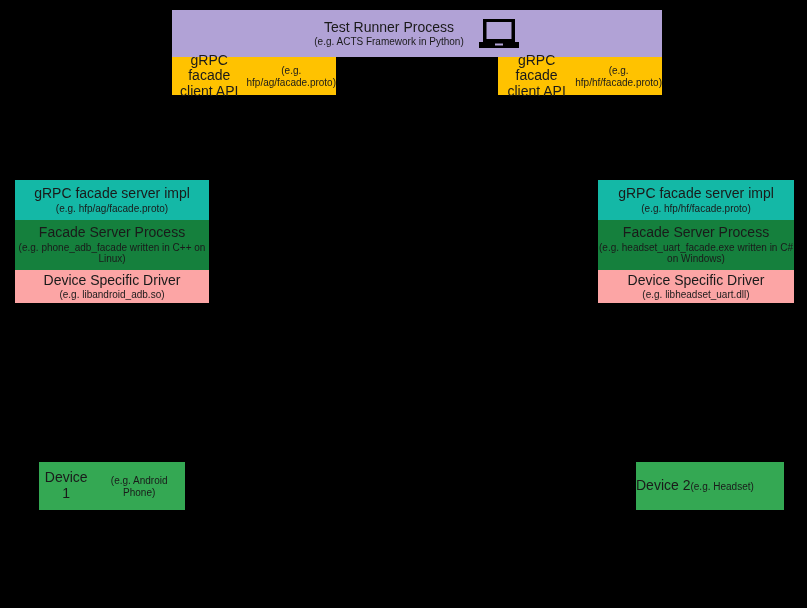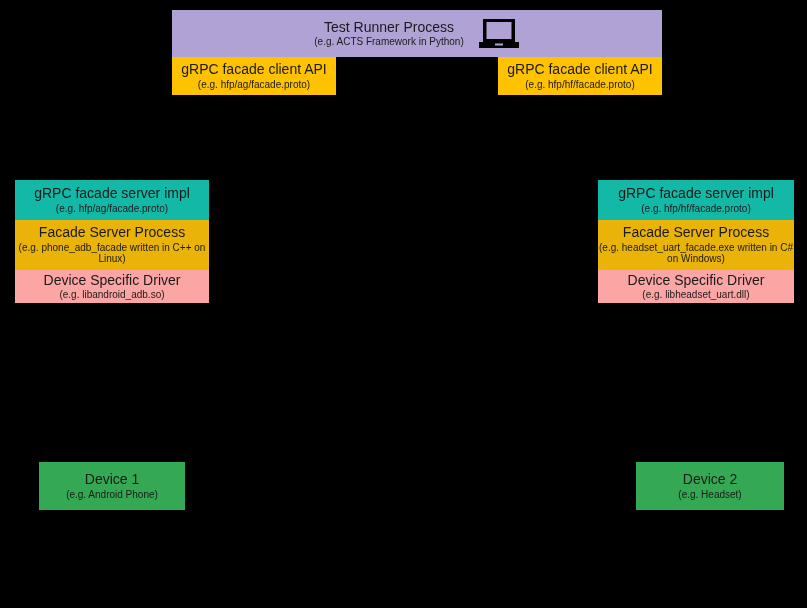--- a/index.html
+++ b/index.html
@@ -12,23 +12,21 @@
     height: 608px;
     position: relative;
     overflow: hidden;
     font-family: "Liberation Sans", sans-serif;
     color: #000000;
   }
   .box {
     position: absolute;
     box-sizing: border-box;
     display: flex;
-    flex-direction: column;
     align-items: center;
-    justify-content: center;
     text-align: center;
     line-height: 1.12;
   }
   .title {
     font-size: 14px;
     color: #1a1a1a;
   }
   .sub {
     font-size: 10px;
     color: #1a1a1a;
@@ -81,21 +79,21 @@
   }
 
   
   #stack-left  { left: 15px;  top: 180px; width: 194px; }
   #stack-right { left: 598px; top: 180px; width: 196px; }
   .stack { position: absolute; }
 
   .seg { box-sizing: border-box; width: 100%; display:flex; flex-direction:column;
          align-items:center; justify-content:center; text-align:center; line-height:1.12; }
   .seg-impl   { height: 40px; background: #14b8a6; }
-  .seg-proc   { height: 50px; background: #eab308; }
+  .seg-proc   { height: 50px; background: #15803d; }
   .seg-driver { height: 33px; background: #fca5a5; }
 
   
   #device-1 {
     left: 39px;
     top: 462px;
     width: 146px;
     height: 48px;
     background: #34A853;
   }

